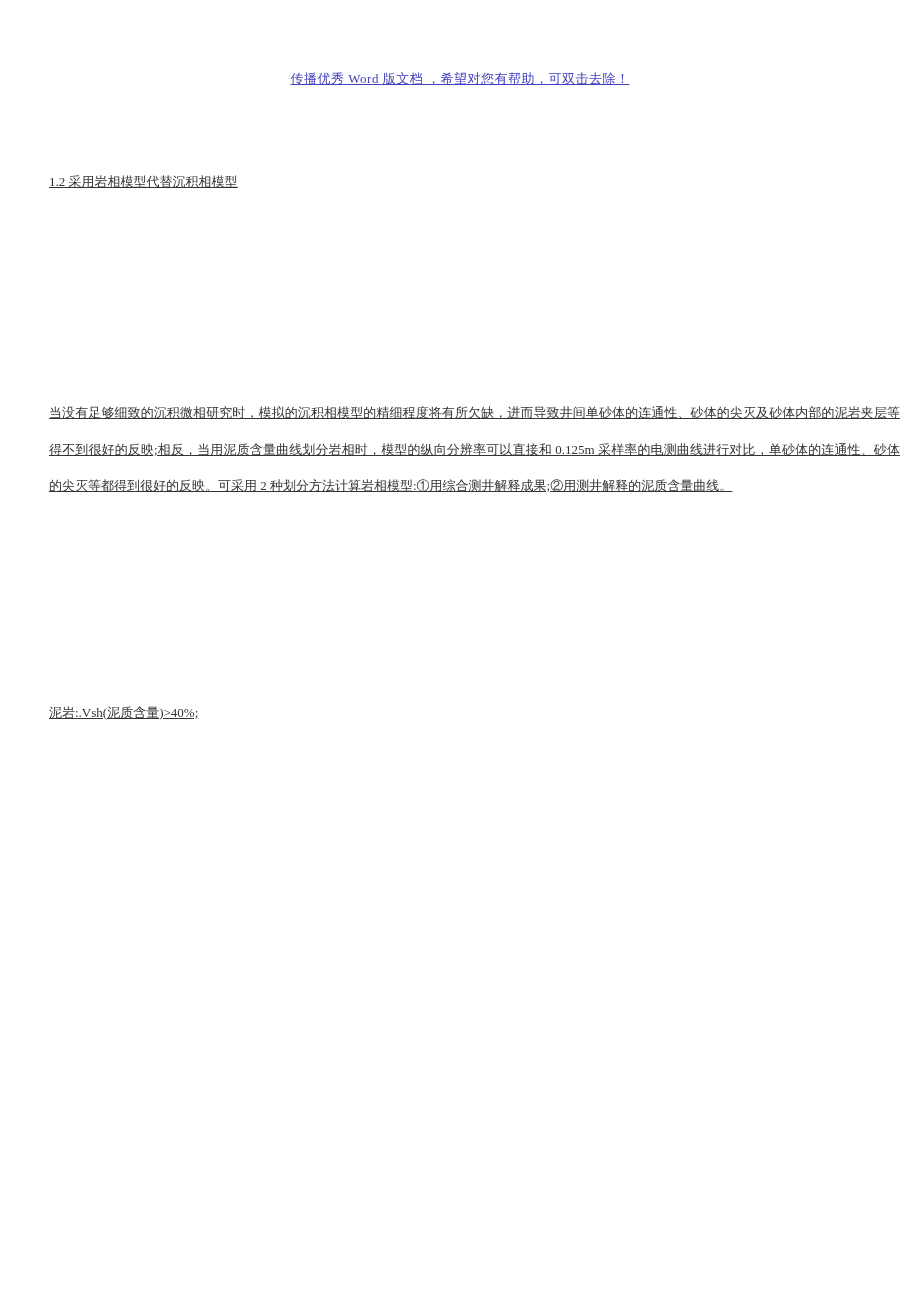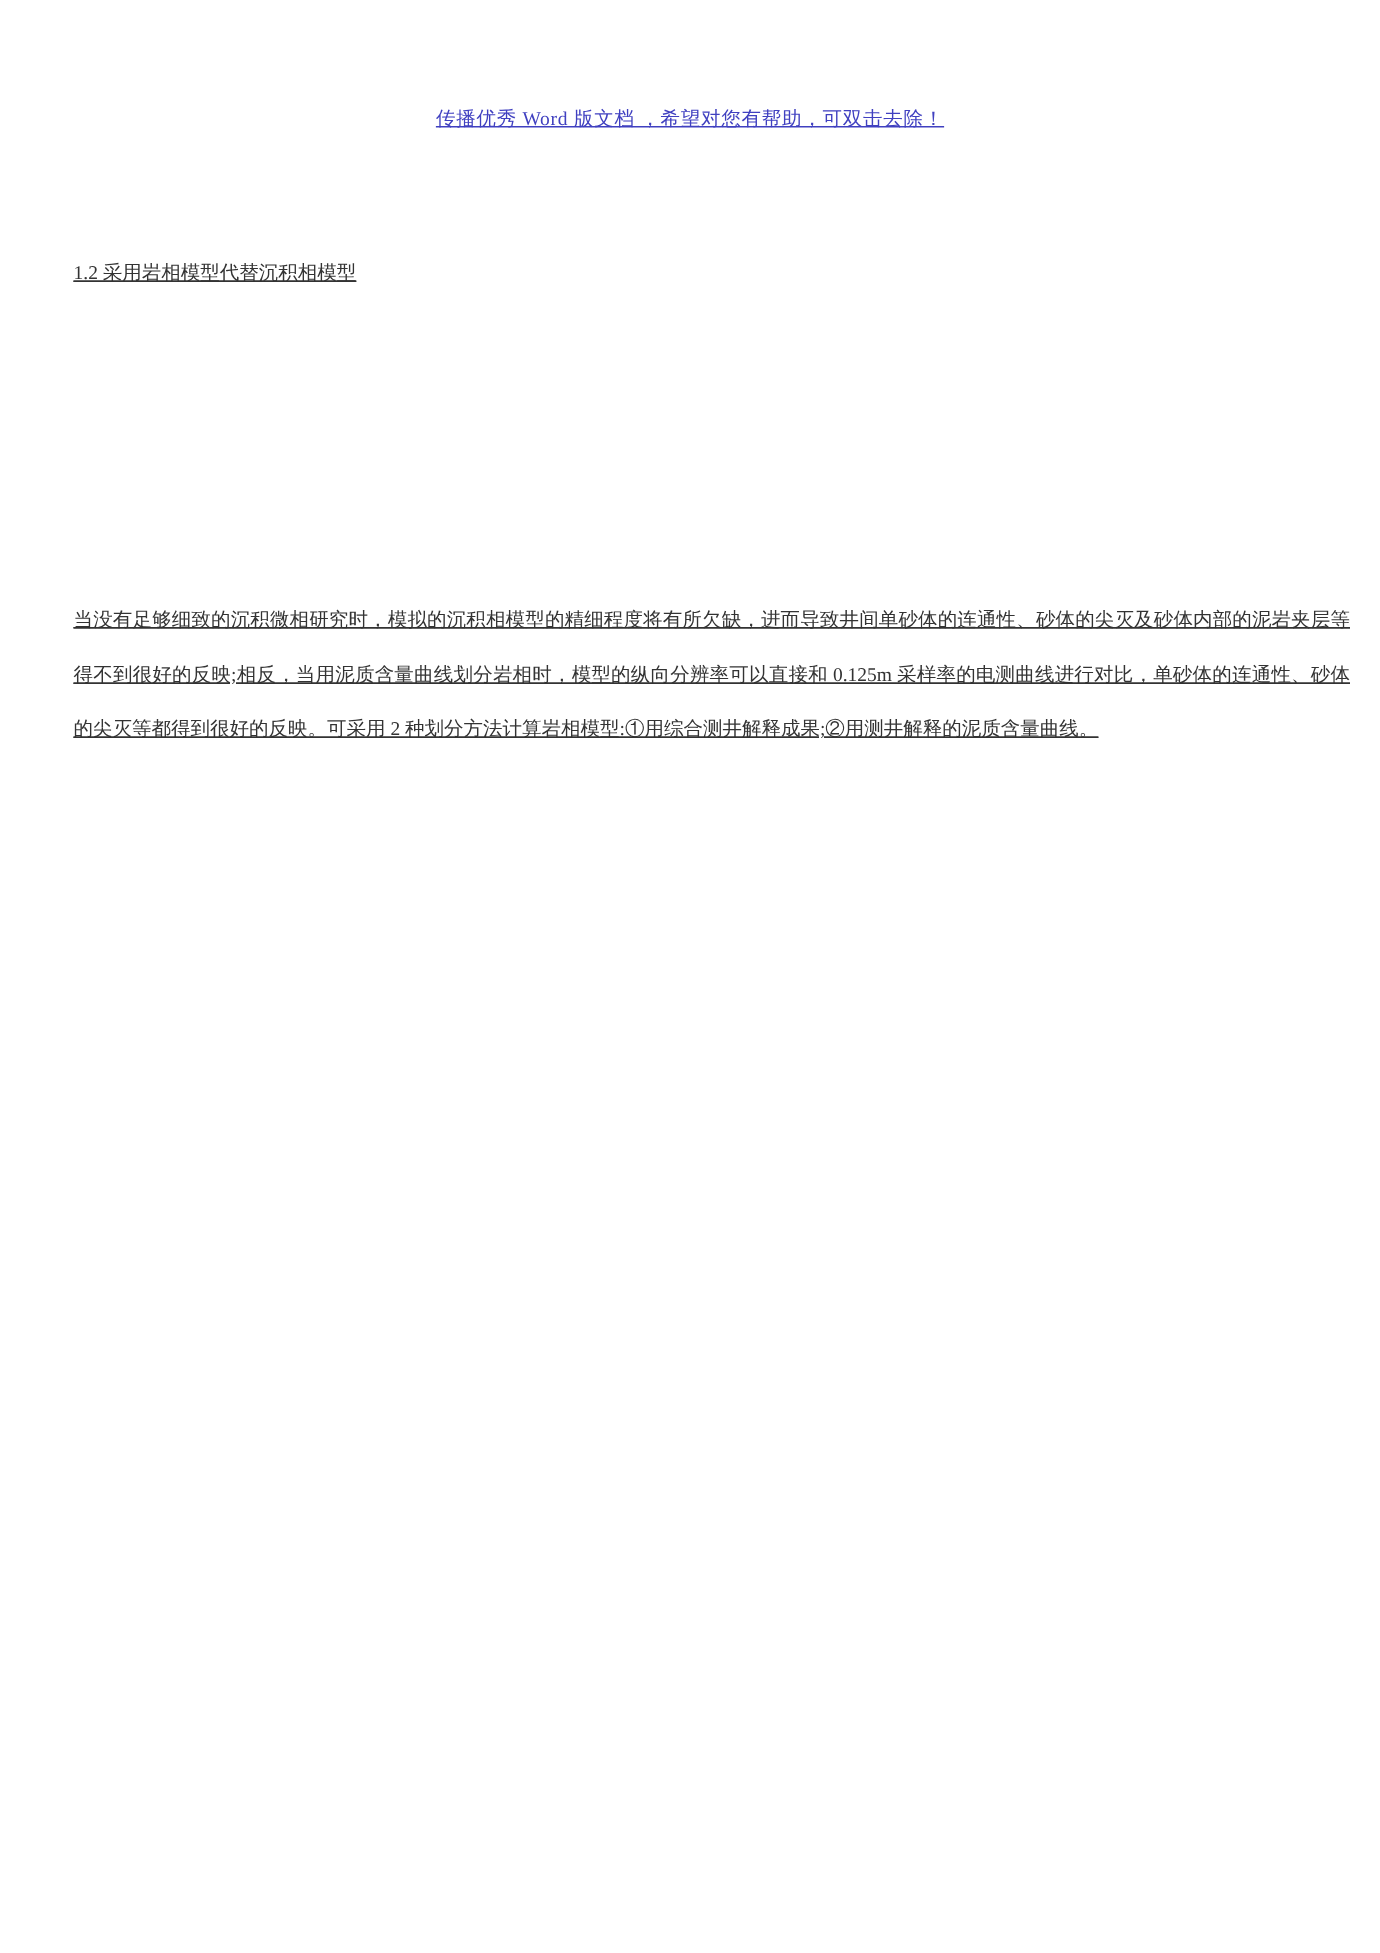--- a/index.html
+++ b/index.html
@@ -52,13 +52,14 @@
 
 <div class="header-notice">传播优秀 Word 版文档 ，希望对您有帮助，可双击去除！</div>
 
 <div class="content">
   <div class="section-title">1.2 采用岩相模型代替沉积相模型</div>
 
   <div class="paragraph">当没有足够细致的沉积微相研究时，模拟的沉积相模型的精细程度将有所欠缺，进而导致井间单砂体的连通性、砂体的尖灭及砂体内部的泥岩夹层等得不到很好的反映;相反，当用泥质含量曲线划分岩相时，模型的纵向分辨率可以直接和 0.125m 采样率的电测曲线进行对比，单砂体的连通性、砂体的尖灭等都得到很好的反映。可采用 2 种划分方法计算岩相模型:①用综合测井解释成果;②用测井解释的泥质含量曲线。</div>
 
 
 
+  <div class="paragraph-short">泥岩:.Vsh(泥质含量)&gt;40%;</div>
 </div>
 
 </body></html>

